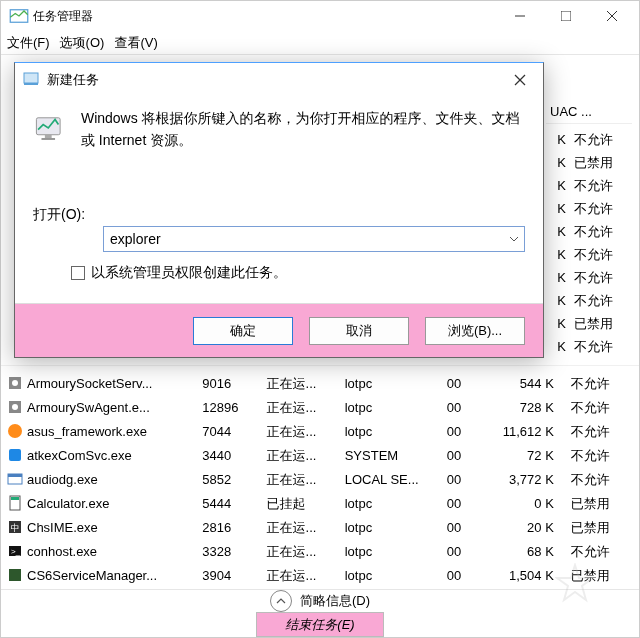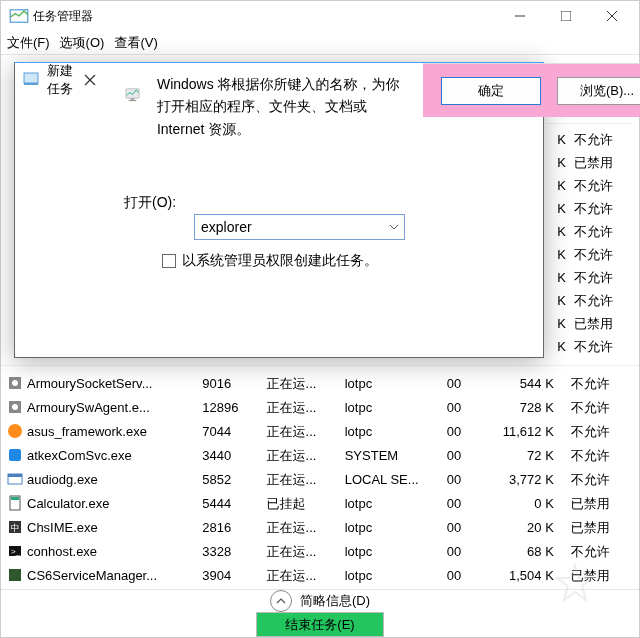--- a/index.html
+++ b/index.html
@@ -32,27 +32,27 @@
   .col-headers-right .hdr { height: 24px; display:flex; align-items:center; justify-content:flex-start; padding-left:4px; border-bottom:1px solid #eee;}
   .ghost-col { position:absolute; top:128px; right:8px; width:86px; font-size:13px;}
   .ghost-col .ghost-row { height:23px; display:flex; align-items:center; }
   .ghost-col .gk { width:20px; text-align:right; margin-right:2px;}
 
   .footer { height: 48px; border-top: 1px solid #e6e6e6; display: flex; align-items: center; padding: 0 12px; flex-direction: column; }
   .footer .brief { display:flex; align-items:center; gap:8px; }
   .footer .spacer { flex:1; }
   .chevron-circle { width: 22px; height: 22px; border: 1px solid #888; border-radius: 50%; display:flex; align-items:center; justify-content:center;}
   .chevron-circle svg { width:10px; height:10px; }
-  .end-btn { height: 28px; padding: 0 28px; border: 1px solid #bbb; background: #22c55e; font-size: 13px; }
+  .end-btn { height: 28px; padding: 0 28px; border: 1px solid #bbb; background: #f9a8d4; font-size: 13px; font-style: italic; }
 
   .watermark { position:absolute; right:45px; bottom:32px; opacity:.25; }
   .watermark svg { width:40px; height:40px; }
 
   
-  .dialog { position: absolute; left: 14px; top: 62px; width: 530px; height: 296px; border: 1px solid #666; border-top: 1px solid #4da0ff; background: #fff; box-shadow: 0 4px 24px rgba(0,0,0,.3); display:flex; flex-direction:row; }
+  .dialog { position: absolute; left: 14px; top: 62px; width: 530px; height: 296px; border: 1px solid #666; border-top: 1px solid #4da0ff; background: #fff; box-shadow: 0 4px 24px rgba(0,0,0,.3); display:flex; flex-direction:column; }
   .dlg-title { height: 34px; display:flex; align-items:center; padding: 0 8px; gap:8px; }
   .dlg-title .dlg-close { margin-left:auto; width:30px; height:30px; display:flex; align-items:center; justify-content:center;}
   .dlg-body { flex:1; padding: 10px 18px 0 18px; }
   .dlg-desc-row { display:flex; gap:14px; }
   .dlg-icon { width:42px; height:42px; display:flex; align-items:center; justify-content:center;}
   .dlg-desc { font-size: 14px; line-height: 1.6; }
   .dlg-input-row { display:flex; align-items:center; gap:10px; margin-top: 26px; }
   .dlg-label { font-size: 14px; width: 60px; }
   .dlg-input { flex:1; height: 26px; border: 1px solid #7a9fd6; padding: 0 22px 0 6px; font-size: 14px; }
   .dlg-input-wrap { position:relative; flex:1; display:flex;margin-top:48px;}
@@ -361,20 +361,21 @@
         </div>
       </div>
     </div>
     <div class="dlg-check-row">
       <span class="dlg-check"></span>
       <span>以系统管理员权限创建此任务。</span>
     </div>
   </div>
   <div class="dlg-buttons">
     <button class="dlg-btn primary">确定</button>
+    <button class="dlg-btn">取消</button>
     <button class="dlg-btn">浏览(B)...</button>
   </div>
 </div>
 
 <div class="watermark">
   <svg viewBox="0 0 40 40">
       <path d="M20 2 L24 15 L38 15 L27 23 L31 37 L20 29 L9 37 L13 23 L2 15 L16 15 Z" fill="none" stroke="#bbb" stroke-width="2"></path>
     </svg>
 </div>
 

